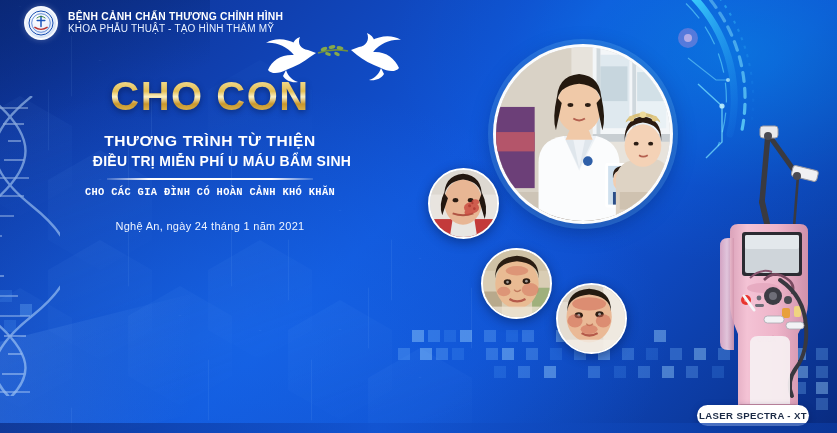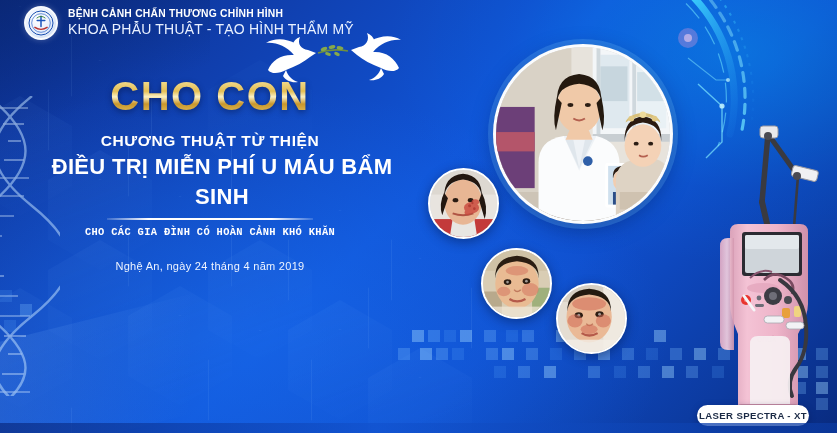--- a/index.html
+++ b/index.html
@@ -61,21 +61,21 @@
   .logo {
     width:34px; height:34px; border-radius:50%;
     background:radial-gradient(circle at 40% 35%, #ffffff 0%, #e6eefb 55%, #c3d4ee 100%);
     border:2px solid rgba(255,255,255,.75);
     display:flex; align-items:center; justify-content:center; flex:0 0 auto;
     box-shadow:0 0 6px rgba(255,255,255,.25);
   }
   .logo svg { display:block; }
   .hdr-txt { line-height:1.22; }
   .hdr-l1 { font-size:10.3px; font-weight:bold; color:#ffffff; letter-spacing:.25px; white-space:nowrap; }
-  .hdr-l2 { font-size:14px; font-weight:normal; color:#e9f1ff; letter-spacing:.2px; white-space:nowrap; }
+  .hdr-l2 { font-size:10px; font-weight:normal; color:#e9f1ff; letter-spacing:.2px; white-space:nowrap; }
 
   
   .doves { position:absolute; left:256px; top:26px; width:156px; height:62px; }
 
   
   .titleblock { position:absolute; left:0; top:72px; width:420px; text-align:center; }
   .script {
     font-family:"DejaVu Serif", serif; font-style:italic; font-weight:bold;
     font-size:72px; line-height:.86; color:#ffffff;
     letter-spacing:-1px; text-shadow:0 2px 10px rgba(0,10,60,.45);
@@ -85,21 +85,21 @@
     font-size:40px; font-weight:bold; letter-spacing:1.5px; line-height:1;
     margin-top:4px;
     background:linear-gradient(to bottom,#F7E9A8 0%,#E4BE55 38%,#FBF1C4 52%,#C9972C 70%,#E8C765 100%);
     -webkit-background-clip:text; background-clip:text; color:transparent;
     -webkit-text-fill-color:transparent;
     filter:drop-shadow(0 2px 3px rgba(0,10,50,.45));
   }
 
   .sub { margin-top:14px; }
   .sub1 { font-size:15.5px; font-weight:bold; color:#ffffff; letter-spacing:.6px; line-height:1.42; }
-  .sub2 { font-size:22px; font-weight:bold; color:#ffffff; letter-spacing:.3px; line-height:1.35;margin-left:24px; }
+  .sub2 { font-size:14px; font-weight:bold; color:#ffffff; letter-spacing:.3px; line-height:1.35;margin-left:24px; }
   .rule {
     width:206px; height:2px; margin:7px auto 6px;
     background:linear-gradient(to right, rgba(255,255,255,.15), #ffffff 20%, #ffffff 80%, rgba(255,255,255,.15));
   }
   .sub3 { font-size:10.4px; font-weight:bold; color:#ffffff; letter-spacing:.35px;font-family:Liberation Mono, monospace; }
   .datetxt { margin-top:22px; font-size:11px; color:#eef4ff; letter-spacing:.3px; }
 
   
   .arcs { position:absolute; left:430px; top:-66px; width:330px; height:330px; }
 
@@ -300,26 +300,26 @@
     <path d="M258,124 L286,146 L298,146" fill="none" stroke="#7fe8ff" stroke-width="1.1" opacity=".5"></path>
     <circle cx="292" cy="172" r="2.6" fill="#c6f6ff" opacity=".85"></circle>
     <circle cx="298" cy="146" r="2" fill="#c6f6ff" opacity=".7"></circle>
     <circle cx="258" cy="104" r="10" fill="#ff9ad8" opacity=".30"></circle>
     <circle cx="258" cy="104" r="4" fill="#ffd6f0" opacity=".55"></circle>
   </svg>
 
   <div class="titleblock">
     <div class="gold">CHO CON</div>
     <div class="sub">
-      <div class="sub1">CHƯƠNG THUẬT TỪ THIỆN</div>
+      <div class="sub1">THƯƠNG TRÌNH TỪ THIỆN</div>
       <div class="sub2">ĐIỀU TRỊ MIỄN PHÍ U MÁU BẨM SINH</div>
       <div class="rule"></div>
       <div class="sub3">CHO CÁC GIA ĐÌNH CÓ HOÀN CẢNH KHÓ KHĂN</div>
     </div>
-    <div class="datetxt">Nghệ An, ngày 24 tháng 4 năm 2019</div>
+    <div class="datetxt">Nghệ An, ngày 24 tháng 1 năm 2021</div>
   </div>
 
   <div class="circ big">
     <svg viewBox="0 0 180 180" preserveAspectRatio="xMidYMid slice">
       <rect width="180" height="180" fill="#e7e3dc"></rect>
       <rect x="0" y="0" width="78" height="180" fill="#d9d2c6"></rect>
       <rect x="0" y="62" width="40" height="84" fill="#6c3f78"></rect>
       <rect x="0" y="88" width="40" height="20" fill="#b4556a"></rect>
       <rect x="100" y="0" width="80" height="96" fill="#f3f6f8"></rect>
       <rect x="108" y="8" width="30" height="76" fill="#dfe9ef"></rect>

